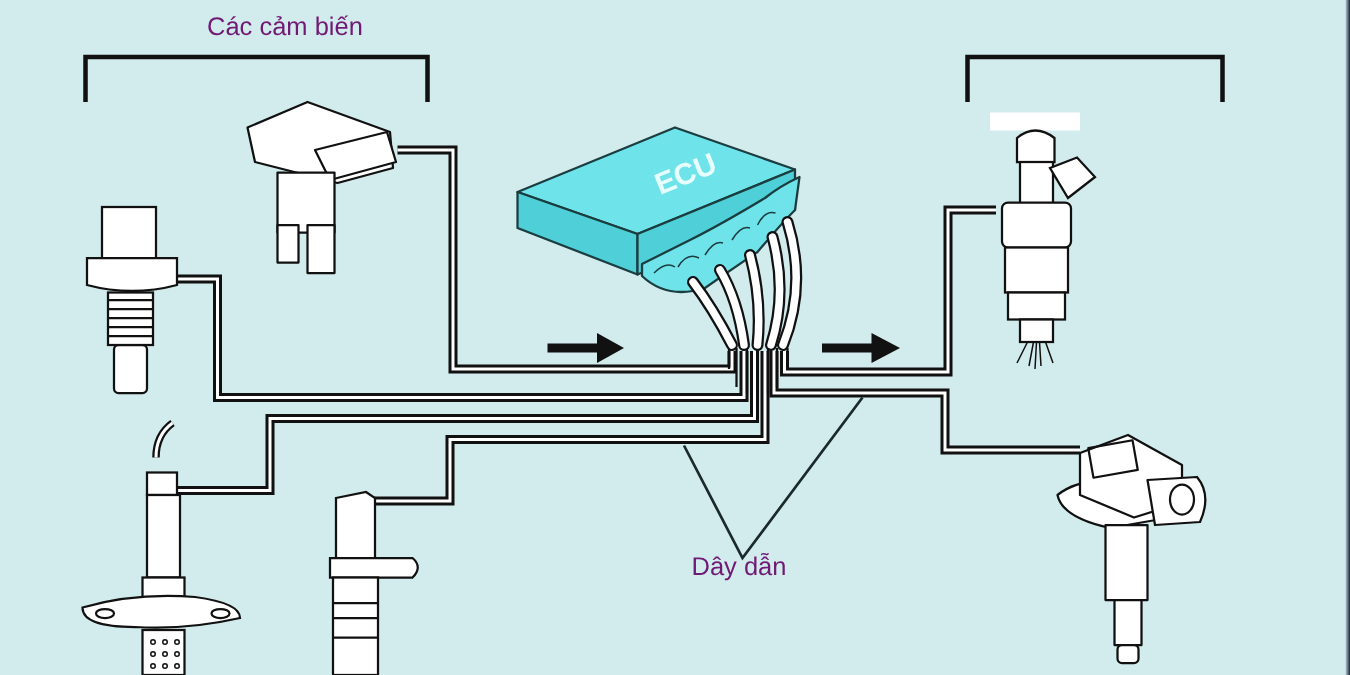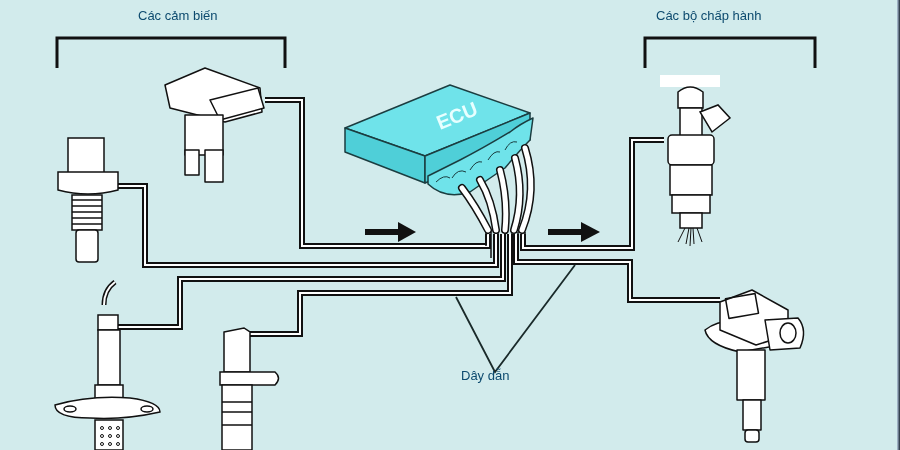--- a/index.html
+++ b/index.html
@@ -4,21 +4,21 @@
   <style>
     html, body { margin: 0; padding: 0; }
     body {
       width: 900px; height: 450px; overflow: hidden;
       background: #d2ebec;
       font-family: "Liberation Sans", sans-serif;
     }
     .stage { position: relative; width: 900px; height: 450px; }
     .stage svg { position: absolute; left: 0; top: 0; }
     .label {
-      position: absolute; font-size: 13px; color: #0c4a6e;
+      position: absolute; font-size: 17px; color: #701a75;
       white-space: nowrap; font-family: "Liberation Sans", sans-serif;
     }
     .right-edge {
       position: absolute; right: 0; top: 0; width: 3px; height: 450px;
       background: linear-gradient(to right, #b8cce0, #1a2533);
     }
   </style>
 </head>
 <body>
 
@@ -161,17 +161,16 @@
       <rect x="727" y="296" width="30" height="20" transform="rotate(-10 742 306)" fill="none"></rect>
       <path d="M765 320 L798 318 Q808 330 800 348 L770 350 Z"></path>
       <ellipse cx="788" cy="333" rx="8" ry="10" fill="none"></ellipse>
       <rect x="737" y="350" width="28" height="50"></rect>
       <rect x="743" y="400" width="18" height="30"></rect>
       <rect x="745" y="430" width="14" height="12" rx="3"></rect>
     </g>
   </svg>
 
   <div class="label" style="left:138px; top:8px;">Các cảm biến</div>
-  <div class="label" style="left:656px; top:8px;">Các bộ chấp hành</div>
   <div class="label" style="left:461px; top:368px;">Dây dẫn</div>
 
   <div class="right-edge"></div>
 </div>
 
 </body></html>

